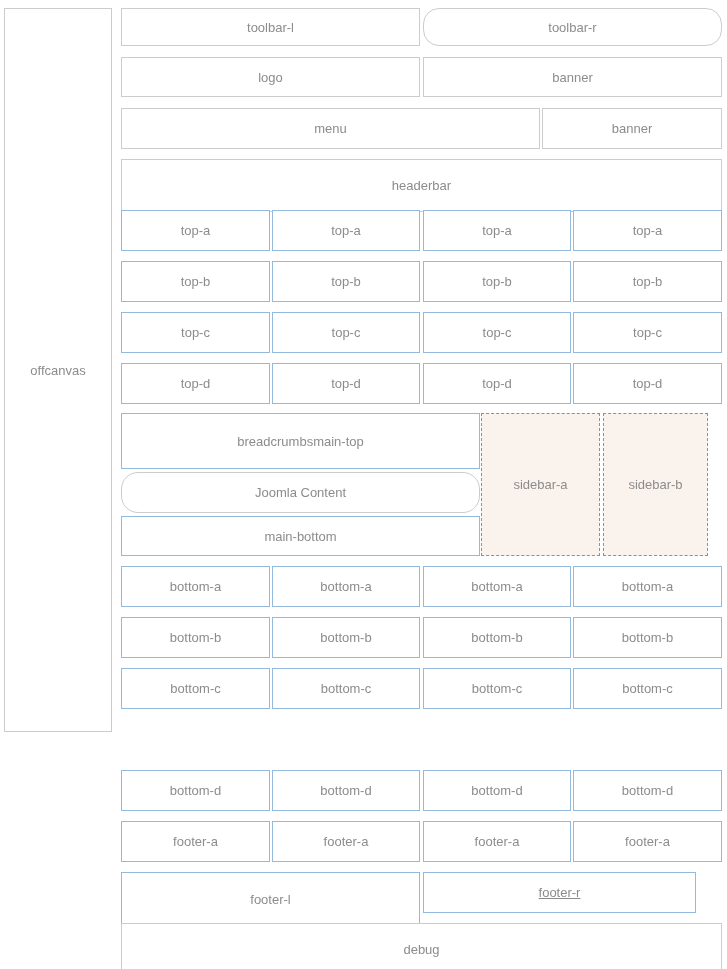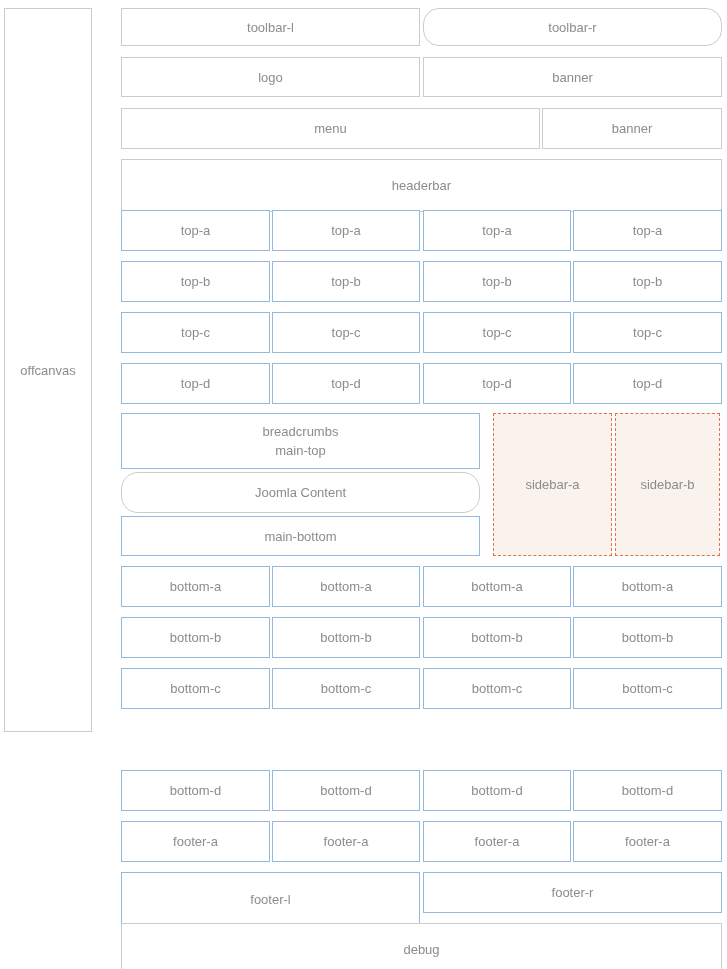--- a/index.html
+++ b/index.html
@@ -27,32 +27,31 @@
     line-height: 19px;
     color: var(--label-text, #8c8c8c);
     white-space: nowrap;
   }
   .mod {
     border-color: var(--module-border, #93badc);
   }
   .side {
     border: 1px dashed var(--sidebar-border, #e2734e);
     background: var(--sidebar-bg, #faf2ed);
-    margin-left: 12px;
   }
   .stack {
-    flex-direction: column;
+    flex-direction: row;
   }
 </style>
 </head>
 <body>
 
 <div class="canvas">
 
-  <div class="box" style="left:4px;top:8px;width:88px;height:724px;">offcanvas</div>
+  <div class="box" style="left:4px;top:8px;width:108px;height:724px;">offcanvas</div>
 
   <div class="box" style="left:121px;top:8px;width:299px;height:38px;">toolbar-l</div>
   <div class="box" style="left:423px;top:8px;width:299px;height:38px;border-radius:16px;">toolbar-r</div>
 
   <div class="box" style="left:121px;top:57px;width:299px;height:40px;">logo</div>
   <div class="box" style="left:423px;top:57px;width:299px;height:40px;">banner</div>
 
   <div class="box" style="left:121px;top:108px;width:419px;height:41px;">menu</div>
   <div class="box" style="left:542px;top:108px;width:180px;height:41px;">banner</div>
 
@@ -107,17 +106,17 @@
   <div class="box mod" style="left:272px;top:770px;width:148px;height:41px;">bottom-d</div>
   <div class="box mod" style="left:423px;top:770px;width:148px;height:41px;">bottom-d</div>
   <div class="box mod" style="left:573px;top:770px;width:149px;height:41px;">bottom-d</div>
 
   <div class="box mod" style="left:121px;top:821px;width:149px;height:41px;">footer-a</div>
   <div class="box mod" style="left:272px;top:821px;width:148px;height:41px;">footer-a</div>
   <div class="box mod" style="left:423px;top:821px;width:148px;height:41px;">footer-a</div>
   <div class="box mod" style="left:573px;top:821px;width:149px;height:41px;">footer-a</div>
 
   <div class="box mod" style="left:121px;top:872px;width:299px;height:54px;">footer-l</div>
-  <div class="box mod" style="left:423px;top:872px;width:299px;height:41px;">footer-r</div>
+  <div class="box mod" style="left:423px;top:872px;width:273px;height:41px;text-decoration:underline;">footer-r</div>
 
   <div class="box" style="left:121px;top:923px;width:601px;height:53px;">debug</div>
 
 </div>
 
 </body></html>

